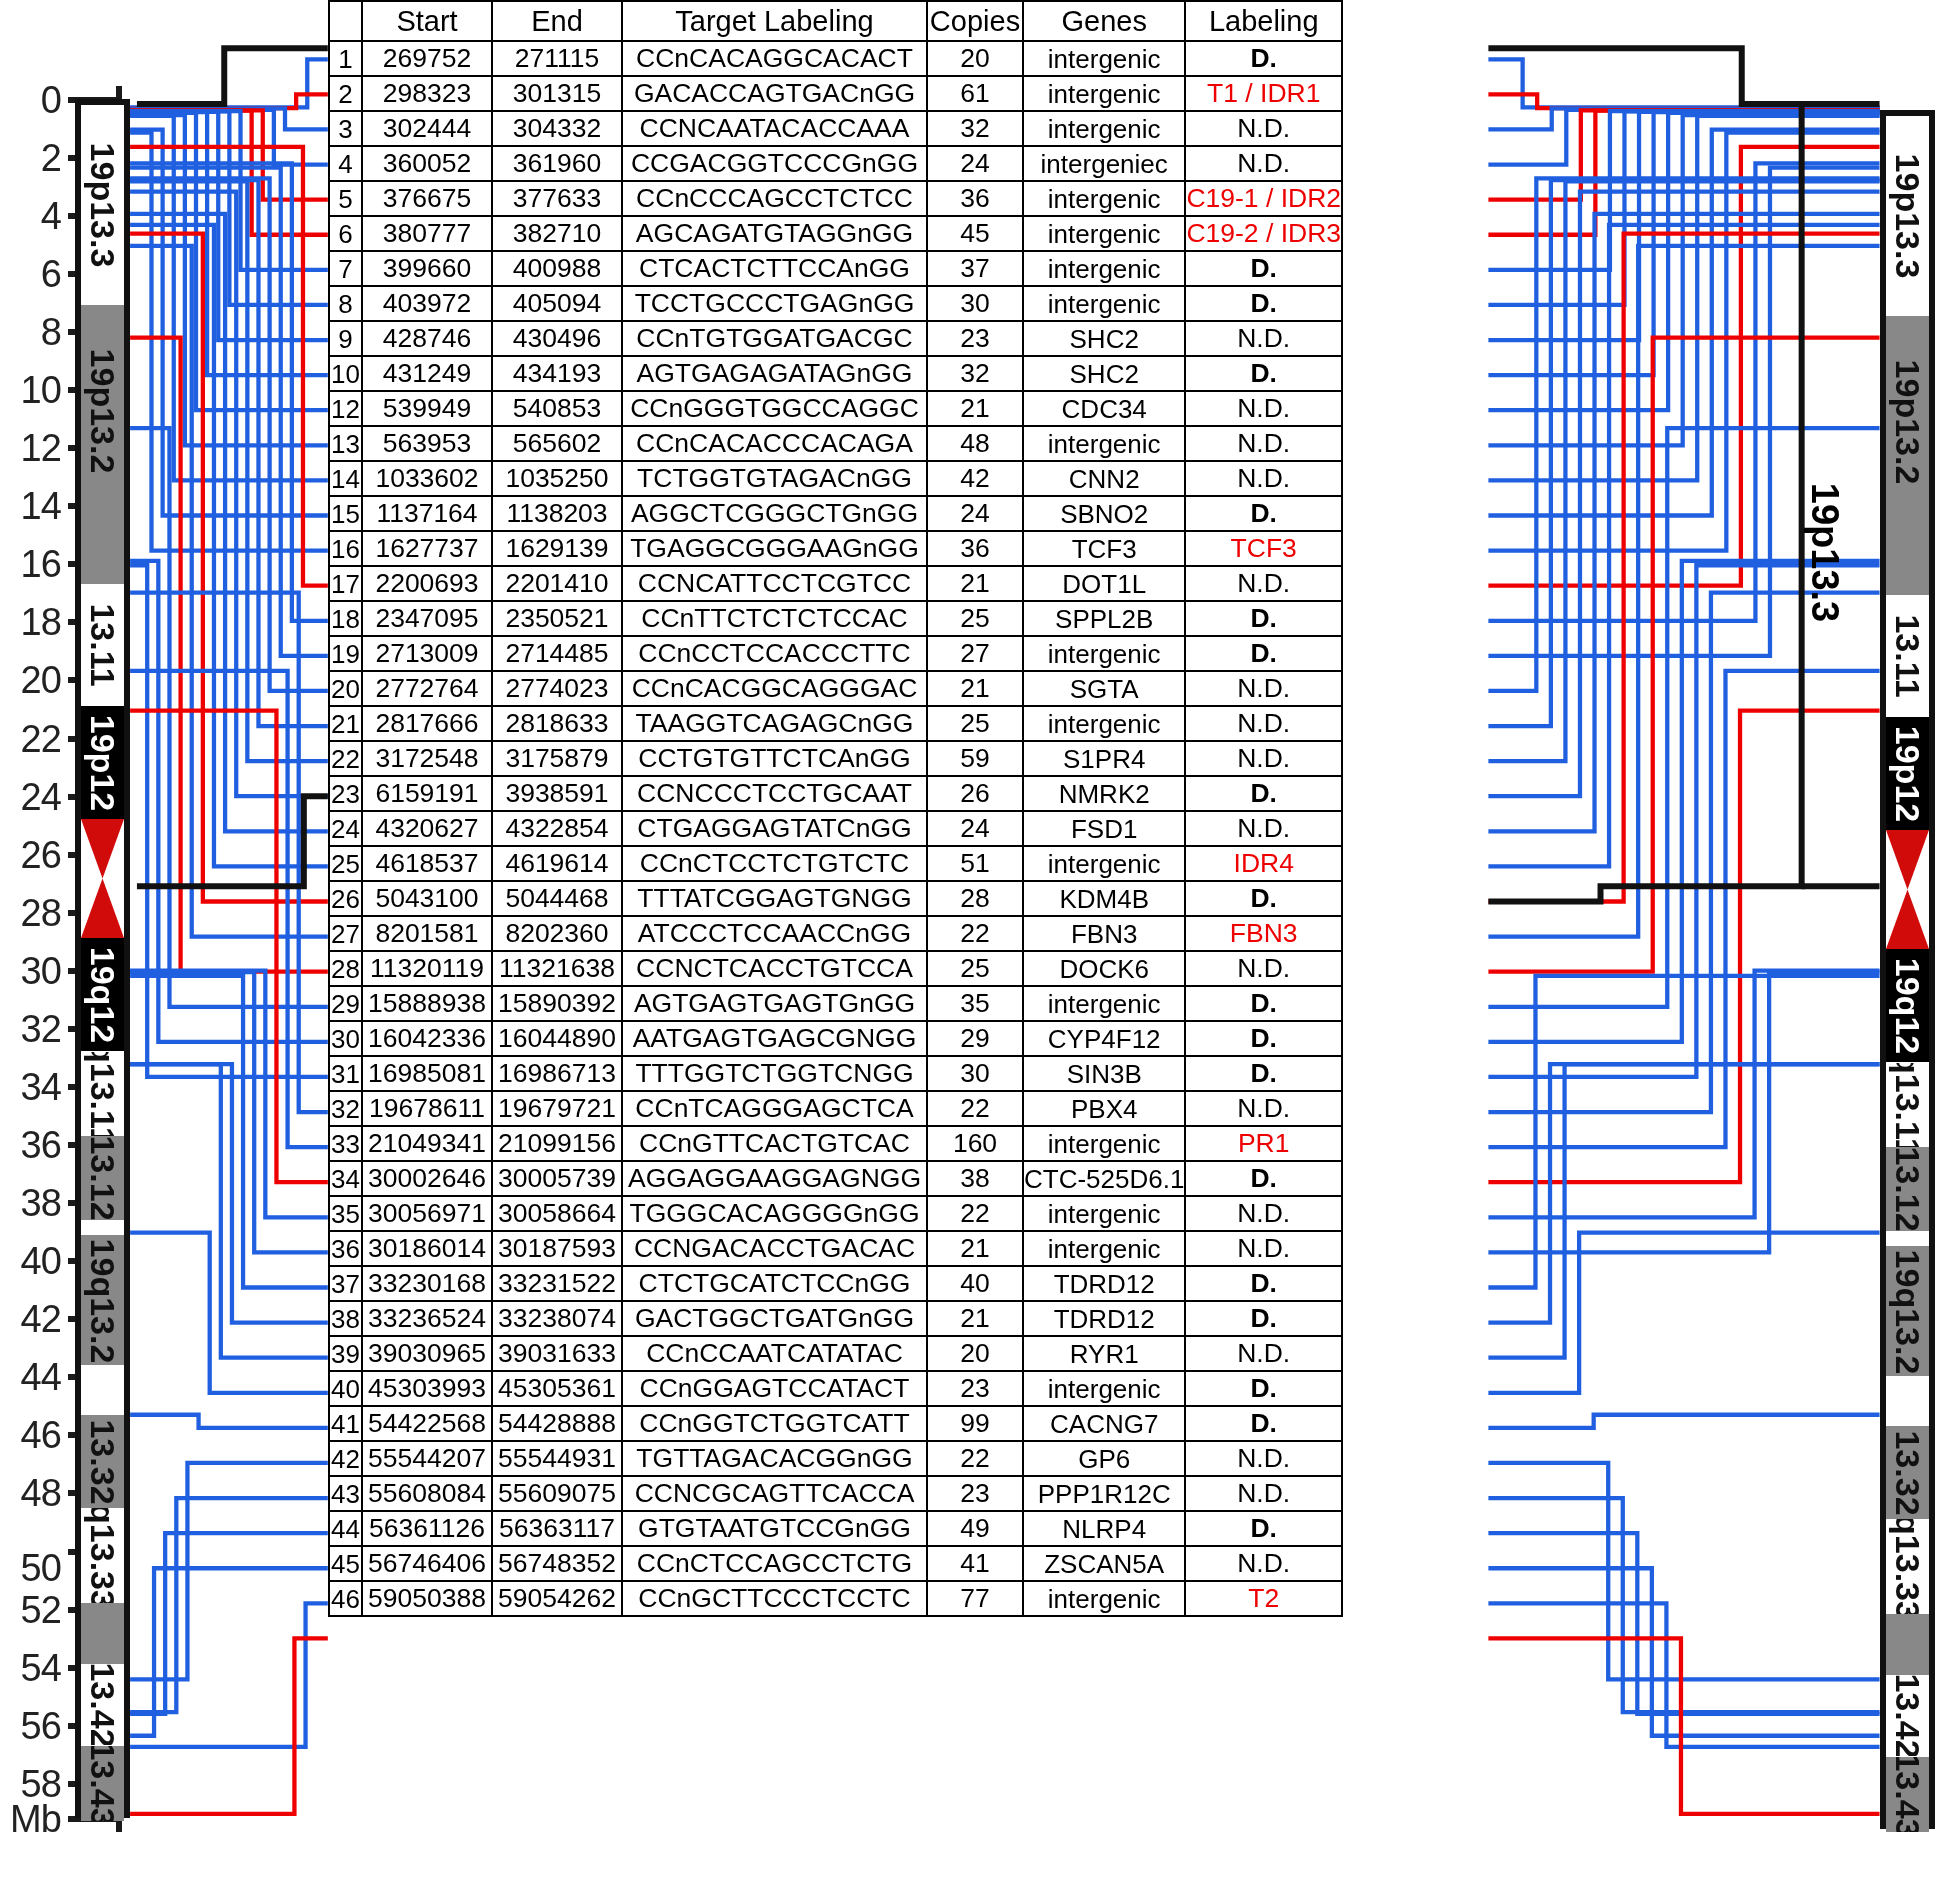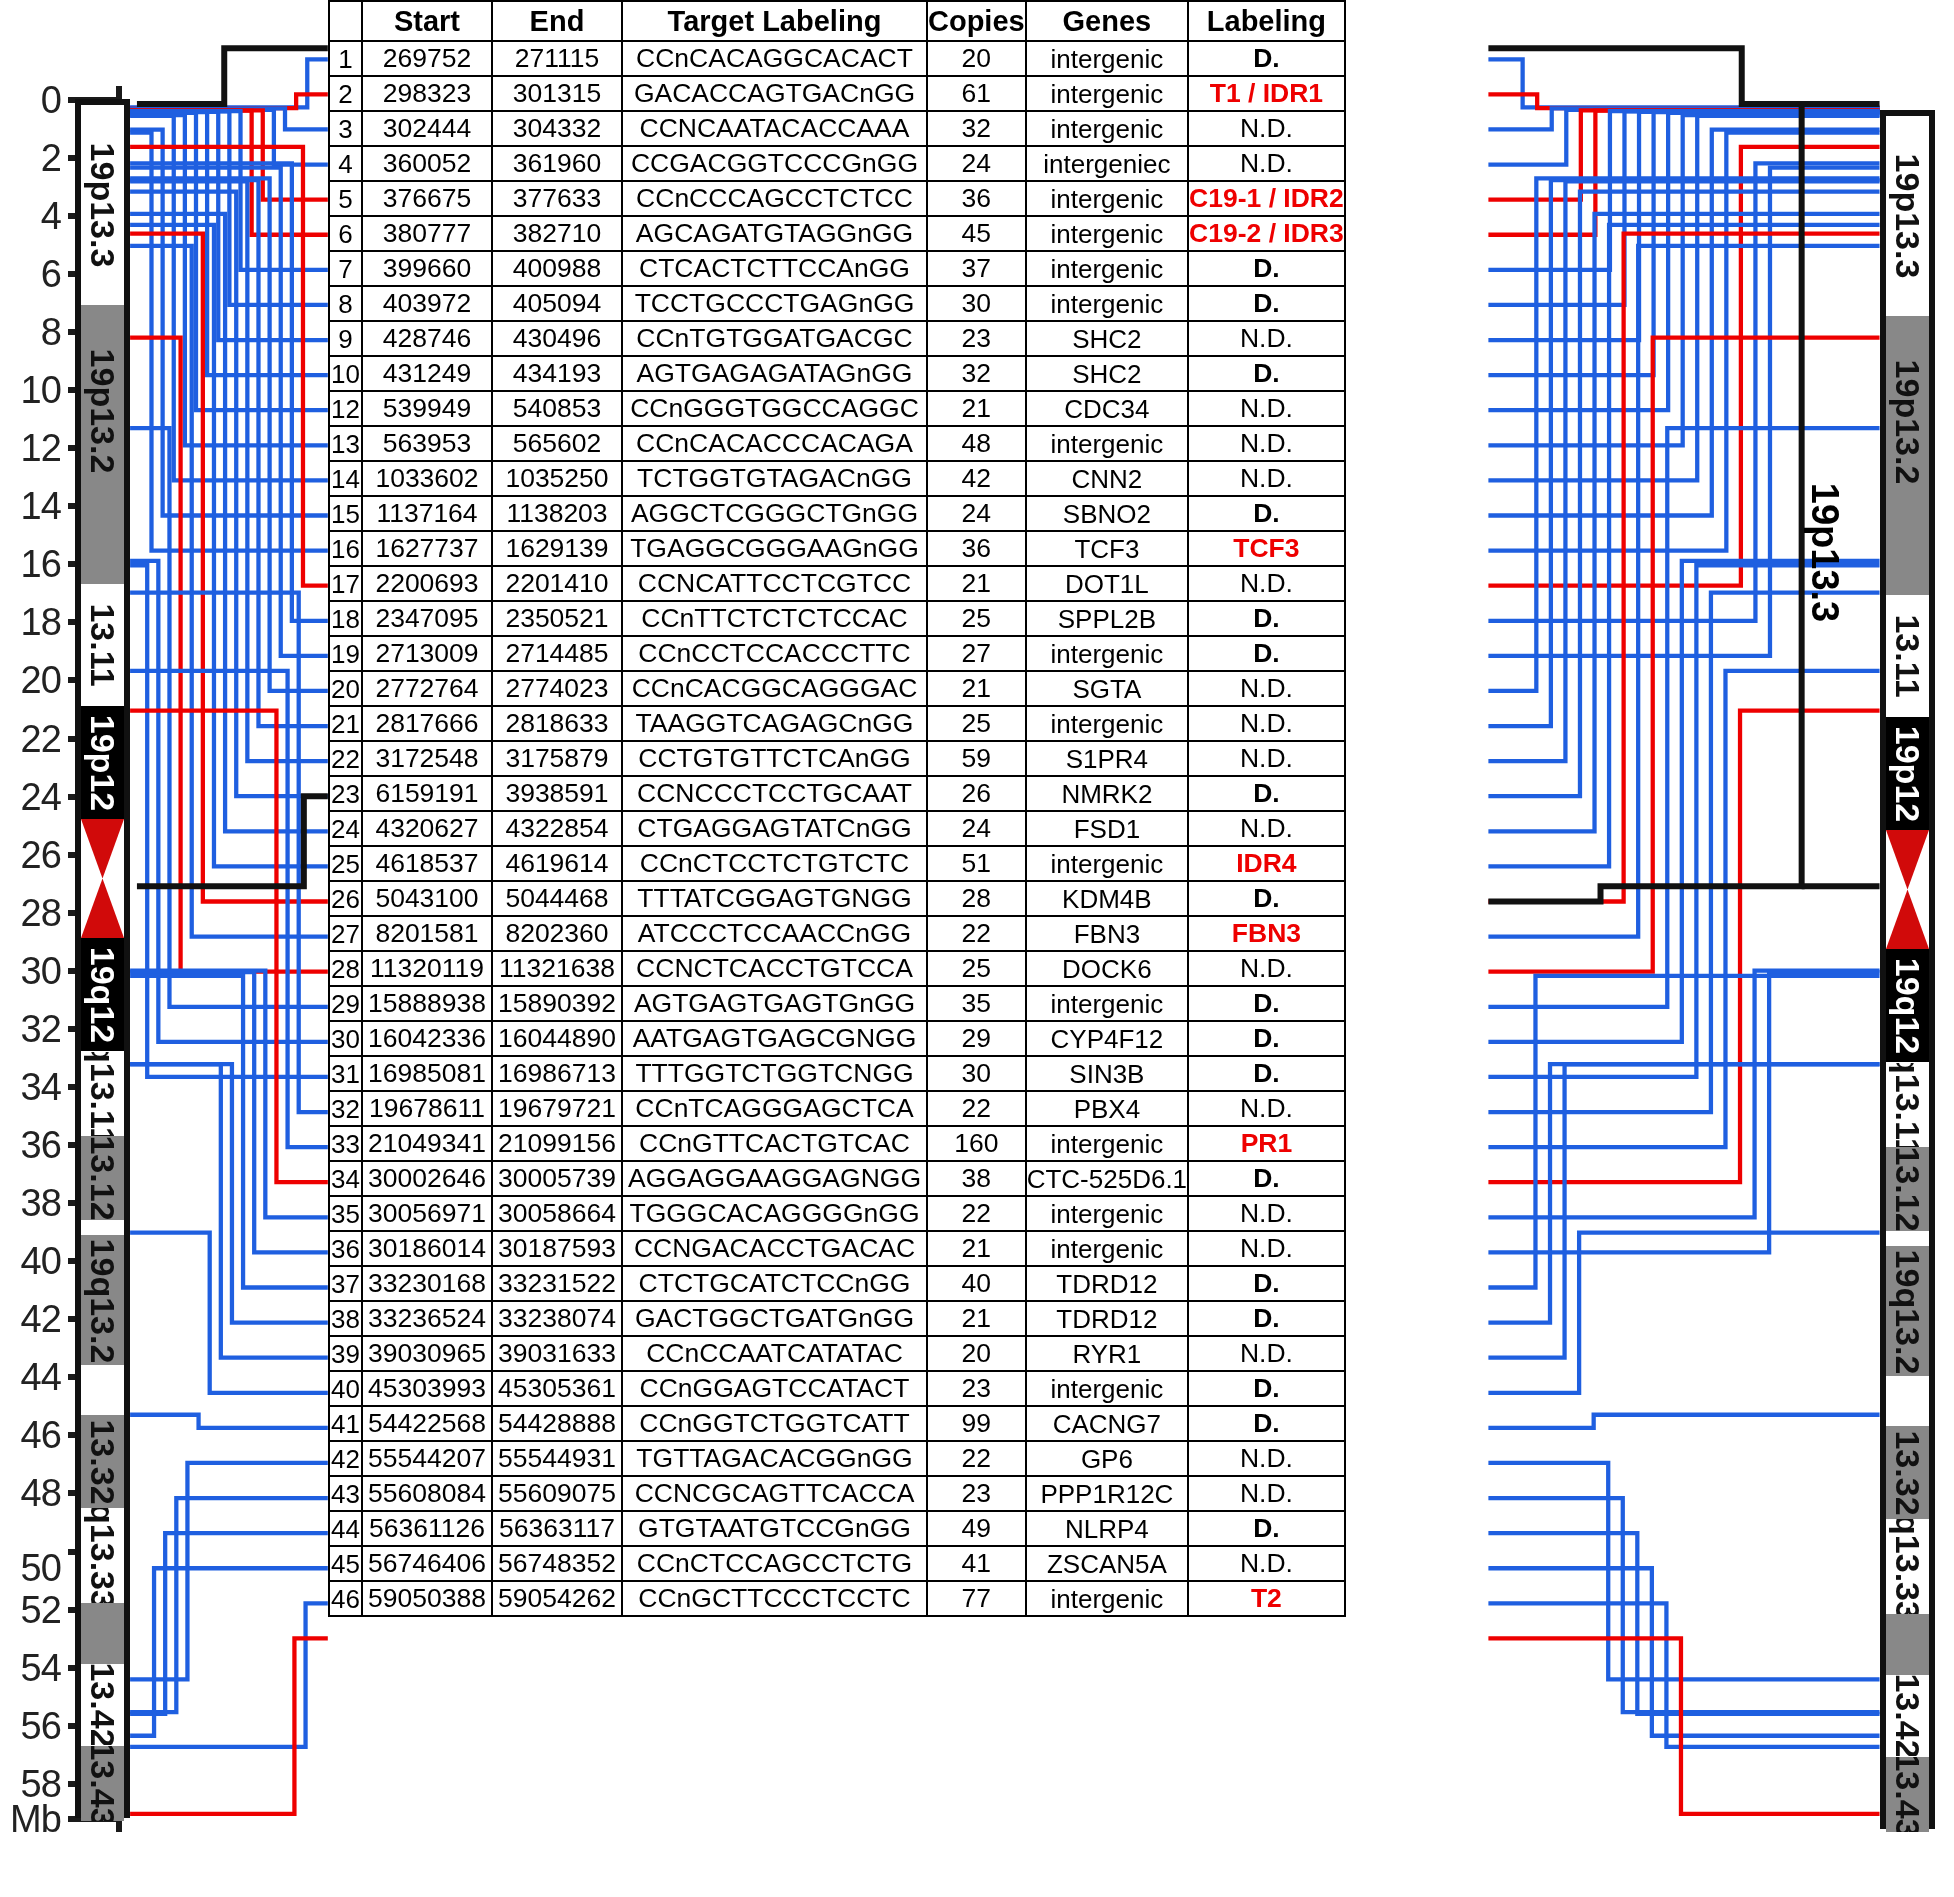--- a/index.html
+++ b/index.html
@@ -35,29 +35,29 @@
   
   svg.conn{position:absolute;left:0;top:0;width:1954px;height:1898px;overflow:visible;pointer-events:none;}
   svg.conn path{fill:none;stroke-linecap:butt;stroke-linejoin:miter;}
 
   
   #tablewrap{position:absolute;left:328px;top:0px;}
   table{border-collapse:collapse;background:#fff;}
   table, th, td{border:2.6px solid #000;}
   th,td{padding:0;height:33px;font-size:26.5px;text-align:center;
         line-height:1;white-space:nowrap;}
-  th{font-weight:bold;font-size:29px;height:38px;}
+  th{font-weight:normal;font-size:29px;height:38px;}
   td.idx{width:31px;font-size:26px;}
   td.pos{width:128px;}
   td.seq{width:303px;}
   td.cop{width:94px;}
   td.gene{width:115px;font-size:26px;}
   td.lab{width:151px;}
   .bold{font-weight:bold;}
-  .red{color:#ee0000;font-weight:bold;}
+  .red{color:#ee0000;font-weight:normal;}
   .tiny{font-size:20.5px;}
 
   
   .grouplabel{position:absolute;font-size:38px;font-weight:600;
      white-space:nowrap;transform-origin:center center;}
 </style>
 </head>
 <body>
 
 <div id="fig">

